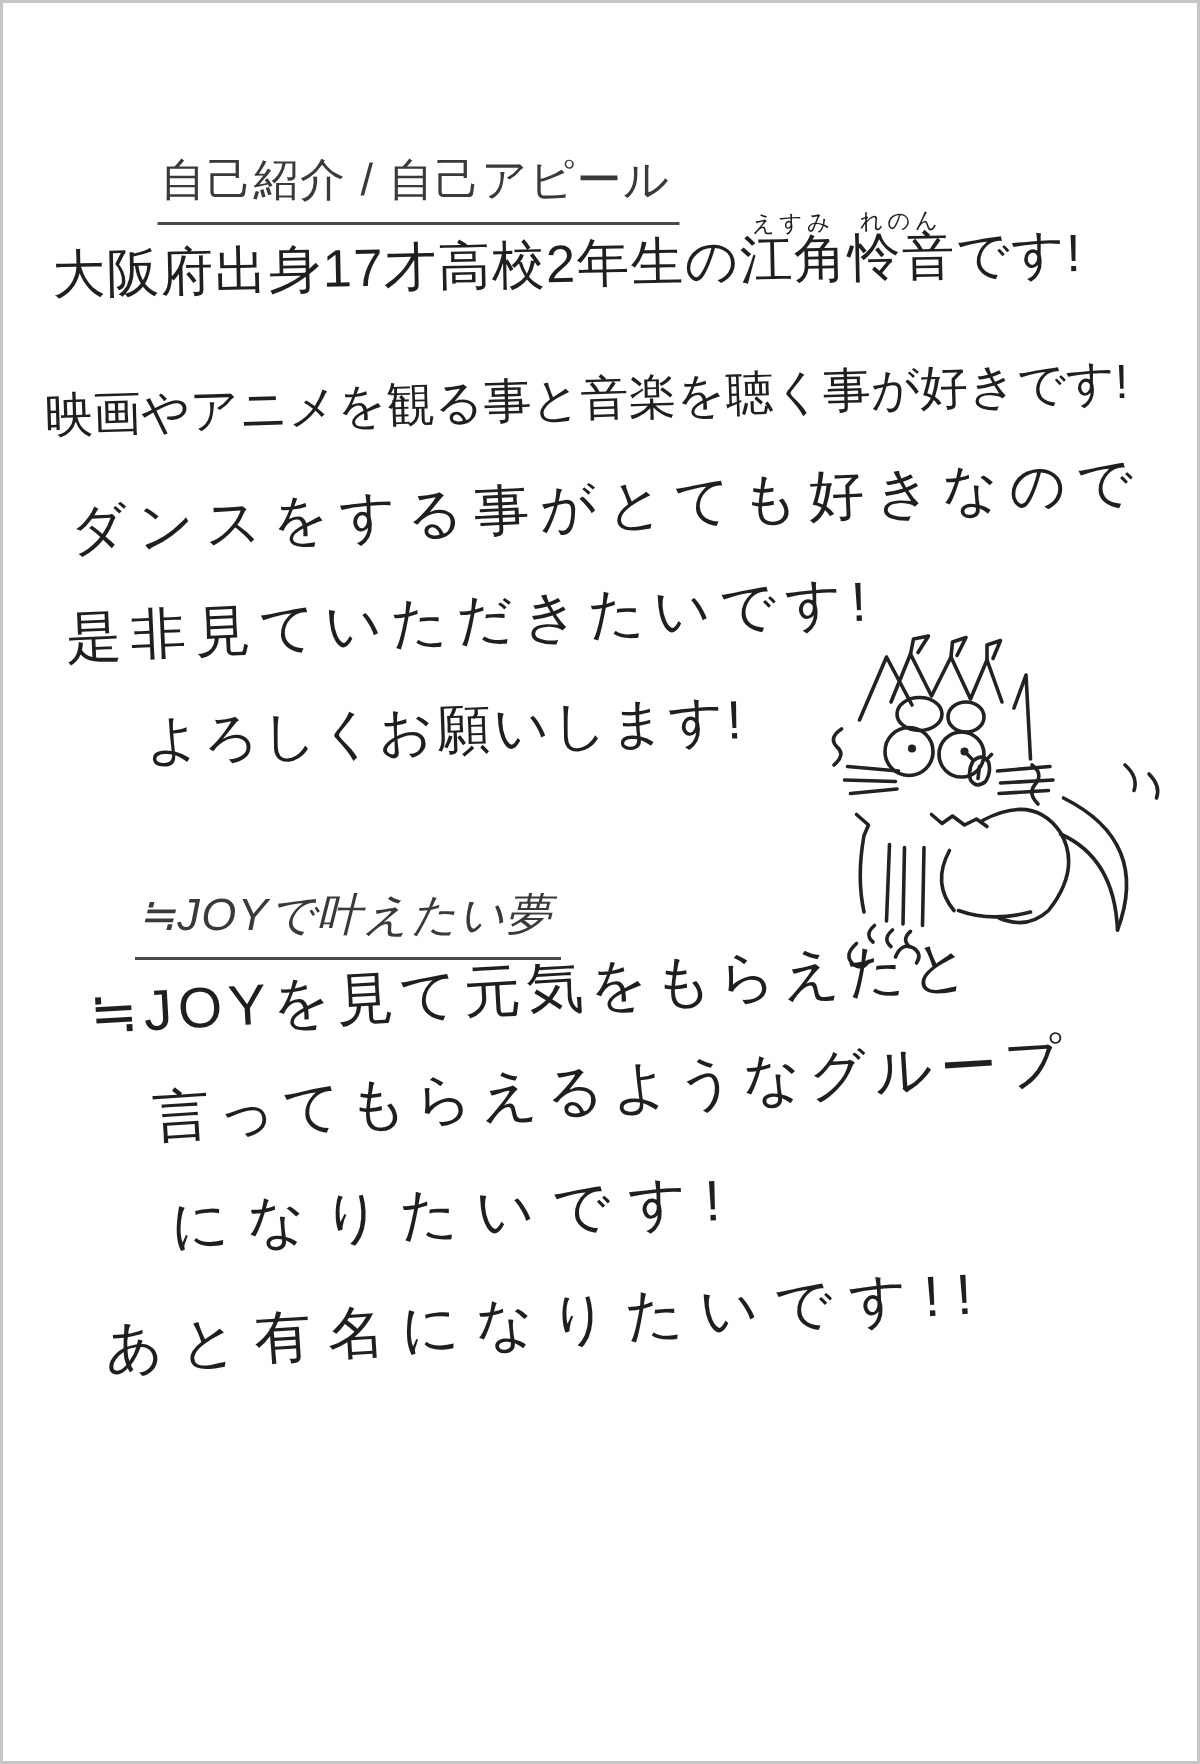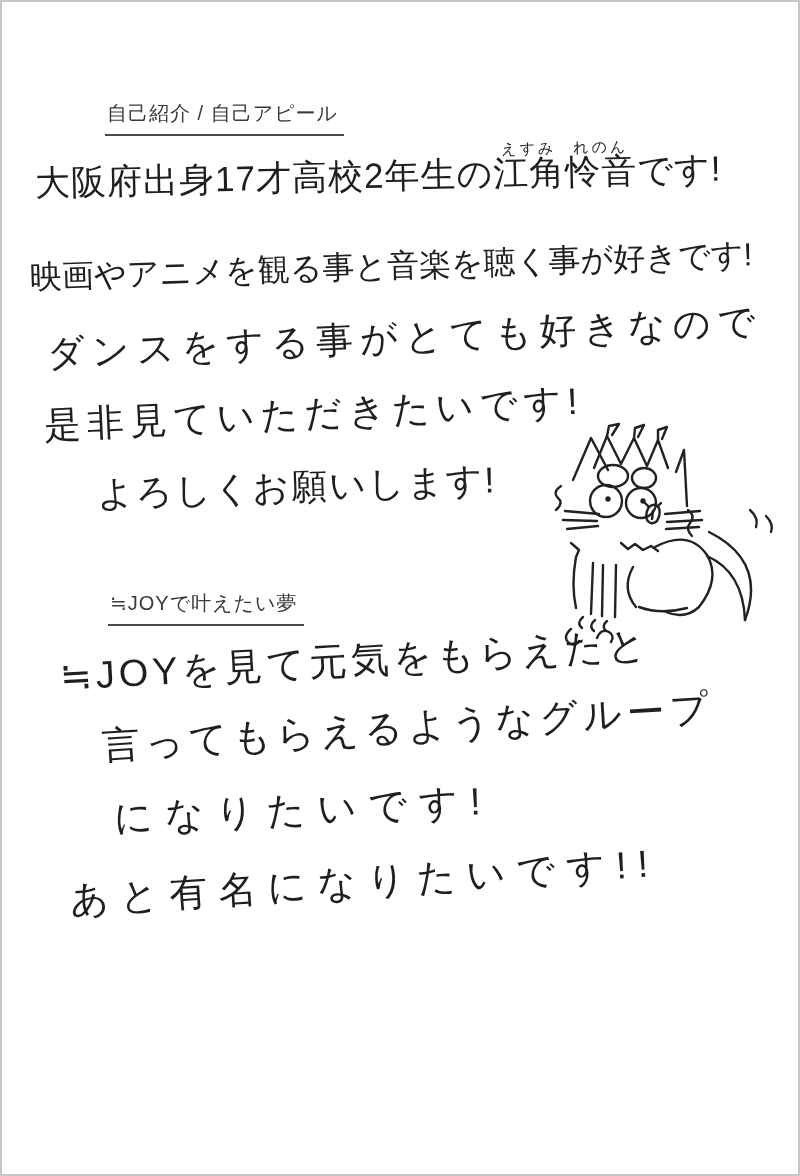--- a/index.html
+++ b/index.html
@@ -14,30 +14,30 @@
     height: 1176px;
     background: #ffffff;
     border: 2px solid #c6c6c6;
     box-sizing: border-box;
     overflow: hidden;
   }
 
   
   .heading {
     position: absolute;
-    font-size: 20px;
+    font-size: 30px;
     font-weight: 500;
     color: #3a3a3a;
     letter-spacing: 1px;
     padding: 0 6px 7px 2px;
     border-bottom: 2px solid #4a4a4a;
     white-space: nowrap;
   }
   #heading-intro { left: 103px; top: 98px; }
-  #heading-dream { left: 106px; top: 588px; }
+  #heading-dream { left: 88px; top: 588px; font-style: italic; }
 
   
   .hand {
     position: absolute;
     color: #1f1f1f;
     white-space: nowrap;
     transform-origin: left center;
     line-height: 1.1;
   }
   #line-1 { left: 33px;  top: 150px; font-size: 35px; letter-spacing: 1px;  transform: rotate(-1.2deg); }

